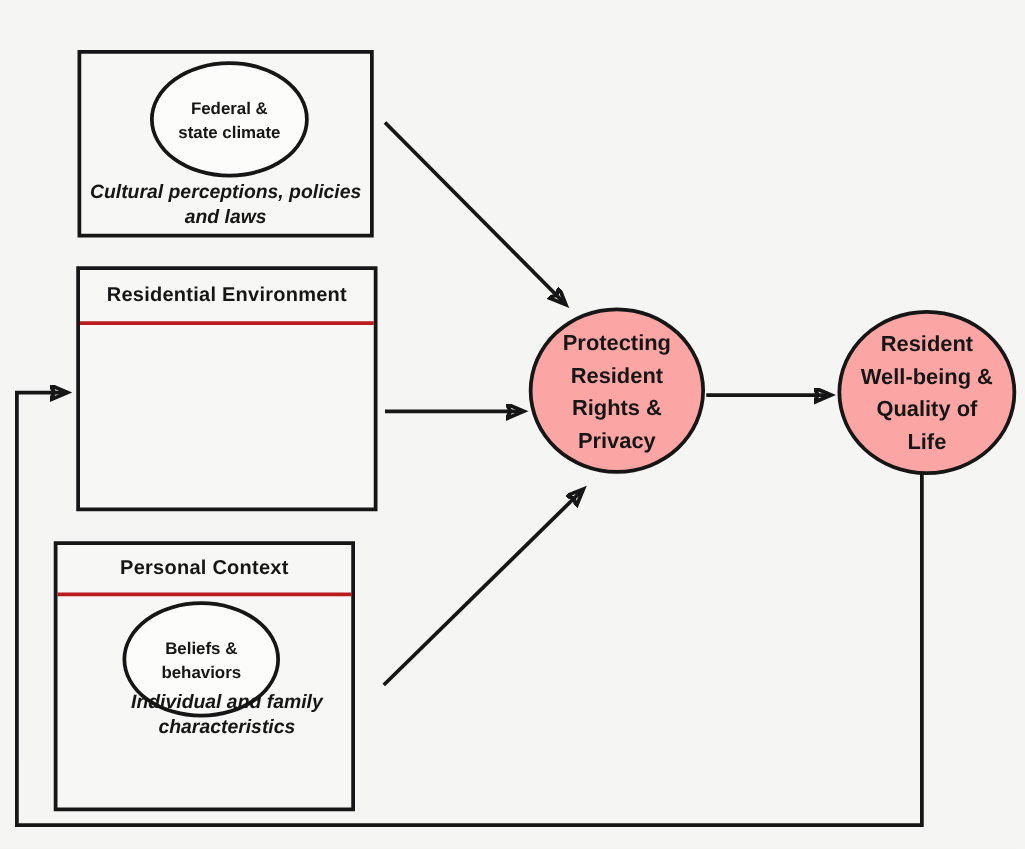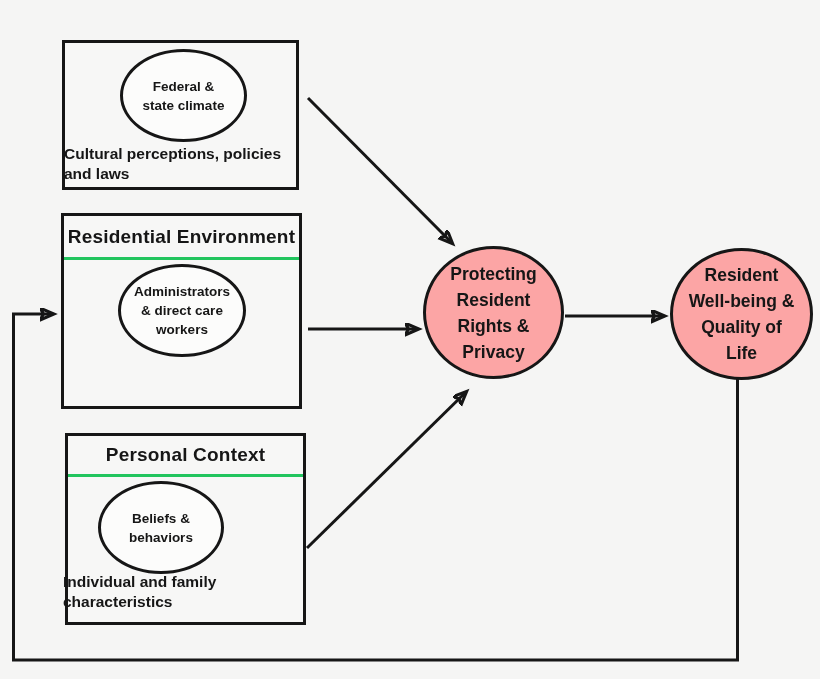--- a/index.html
+++ b/index.html
@@ -16,41 +16,43 @@
     font-weight:700;
   }
   .stage *{box-sizing:border-box;}
   .box{
     position:absolute;
     border:3px solid #161616;
     background:#f7f7f6;
   }
   .box-header{
     width:100%;
-    border-bottom:3px solid #22c55e;
+    border-bottom:3px solid #b91c1c;
     display:flex;align-items:center;justify-content:center;
-    font-size:19px;
+    font-size:16px;
     letter-spacing:.2px;
   }
   .ellipse{
     position:absolute;
     border:3px solid #161616;
     border-radius:50%;
     background:#fcfcfb;
     display:flex;align-items:center;justify-content:center;
     text-align:center;
     font-size:13.5px;
     line-height:19px;
     white-space:pre-line;
   }
   .caption{
     position:absolute;
+    text-align:center;
     font-size:15.5px;
     line-height:20px;
     white-space:pre-line;
+    font-style:italic;
   }
   .circle-node{
     position:absolute;
     border:3px solid #161616;
     border-radius:50%;
     background:#fca5a5;
     display:flex;align-items:center;justify-content:center;
     text-align:center;
     font-size:17.5px;
     line-height:26px;
@@ -73,30 +75,27 @@
 
   <div class="box" style="left:62px;top:40px;width:237px;height:150px;"></div>
   <div class="ellipse" style="left:120px;top:49px;width:127px;height:93px;">Federal &amp;
 state climate</div>
   <div class="caption" style="left:64px;top:144px;width:233px;">Cultural perceptions, policies
 and laws</div>
 
   <div class="box" style="left:61px;top:213px;width:241px;height:196px;">
     <div class="box-header" style="height:44px;">Residential Environment</div>
   </div>
-  <div class="ellipse" style="left:118px;top:264px;width:128px;height:93px;">Administrators
-&amp; direct care
-workers</div>
 
-  <div class="box" style="left:65px;top:433px;width:241px;height:192px;">
+  <div class="box" style="left:43px;top:433px;width:241px;height:216px;">
     <div class="box-header" style="height:41px;">Personal Context</div>
   </div>
   <div class="ellipse" style="left:98px;top:481px;width:126px;height:93px;">Beliefs &amp;
 behaviors</div>
-  <div class="caption" style="left:63px;top:572px;width:237px;">Individual and family
+  <div class="caption" style="left:63px;top:552px;width:237px;">Individual and family
 characteristics</div>
 
   <div class="circle-node" style="left:423px;top:246px;width:141px;height:133px;">Protecting
 Resident
 Rights &amp;
 Privacy</div>
 
   <div class="circle-node" style="left:670px;top:248px;width:143px;height:132px;">Resident
 Well-being &amp;
 Quality of

